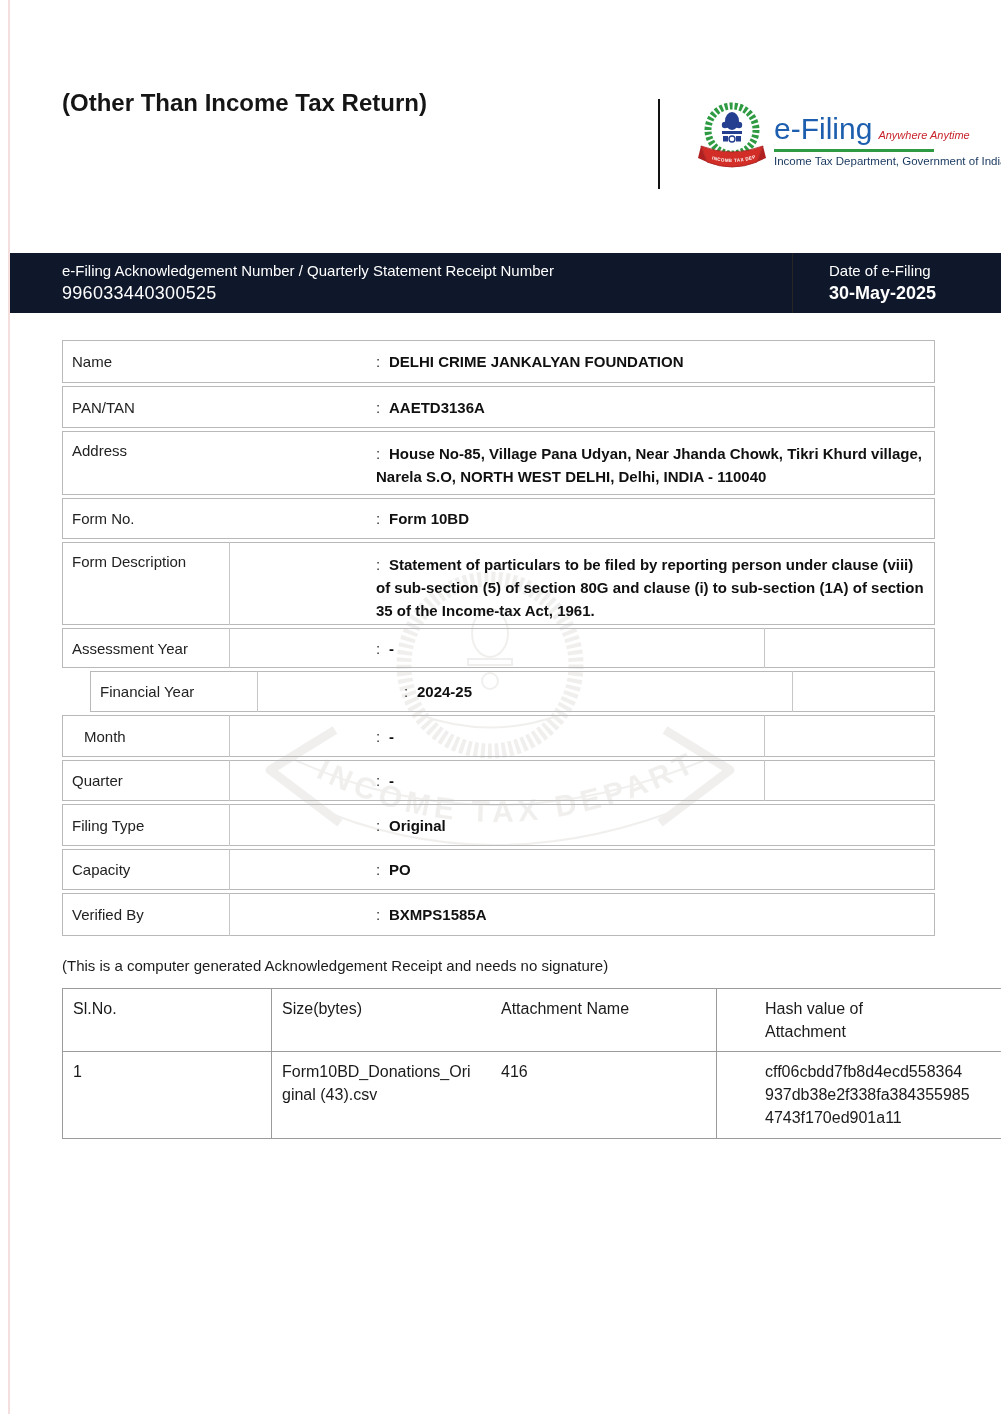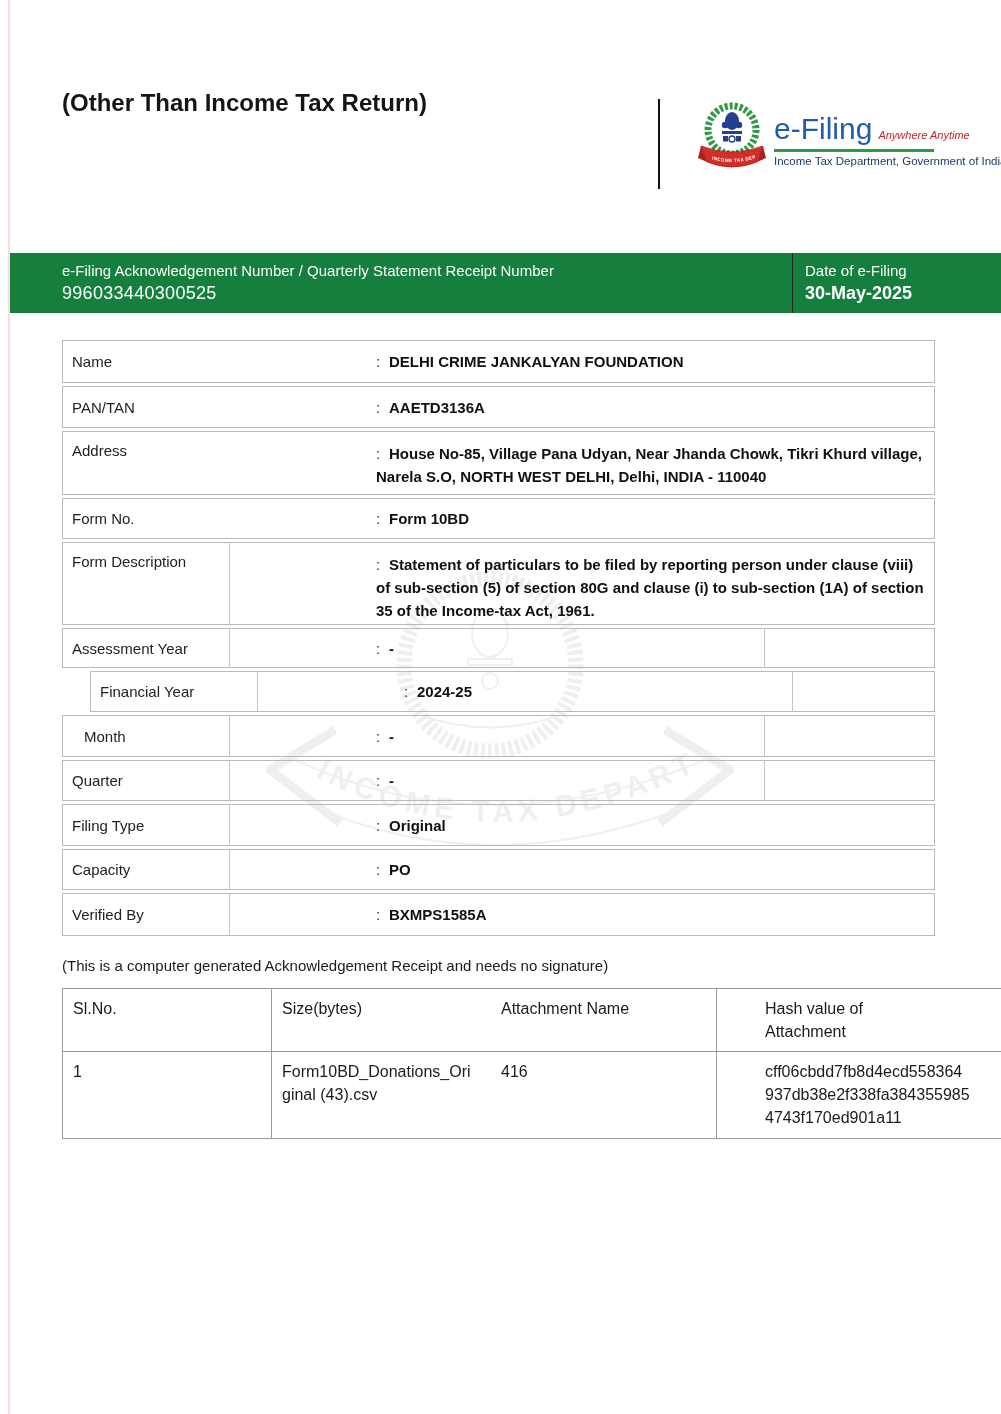--- a/index.html
+++ b/index.html
@@ -24,28 +24,28 @@
   .efiling-wrap{position:absolute;left:774px;top:112px;width:220px;}
   .efiling-line{white-space:nowrap;}
   .efiling-text{font-size:30px;color:#1d5fae;letter-spacing:0;}
   .tagline{font-size:11px;color:#c8232b;font-style:italic;margin-left:6px;}
   .green-rule{width:160px;height:3px;background:#2e9b43;margin-top:3px;}
   .dept-line{font-size:11.5px;color:#17375e;margin-top:3px;white-space:nowrap;}
 
   
   .ack-bar{
     position:absolute;left:10px;right:0;top:253px;height:60px;
-    background:#15803d;color:#fff;
+    background:#0f172a;color:#fff;
   }
   .ack-left{position:absolute;left:52px;top:0;bottom:0;right:212px;
     display:flex;flex-direction:column;justify-content:center;gap:4px;}
   .ack-label{font-size:15px;}
   .ack-number{font-size:18px;letter-spacing:.3px;}
   .ack-right{position:absolute;left:782px;right:0;top:0;bottom:0;border-left:1px solid #262626;
-    display:flex;flex-direction:column;justify-content:center;gap:4px;padding-left:12px;}
+    display:flex;flex-direction:column;justify-content:center;gap:4px;padding-left:36px;}
   .ack-date-label{font-size:15px;}
   .ack-date{font-size:18px;font-weight:700;}
 
   
   .watermark{position:absolute;left:240px;top:555px;width:520px;height:330px;opacity:.12;pointer-events:none;}
 
   
   .details{position:absolute;left:62px;top:340px;width:873px;}
   .row{
     position:relative;border:1px solid #b9b9b9;background:transparent;

